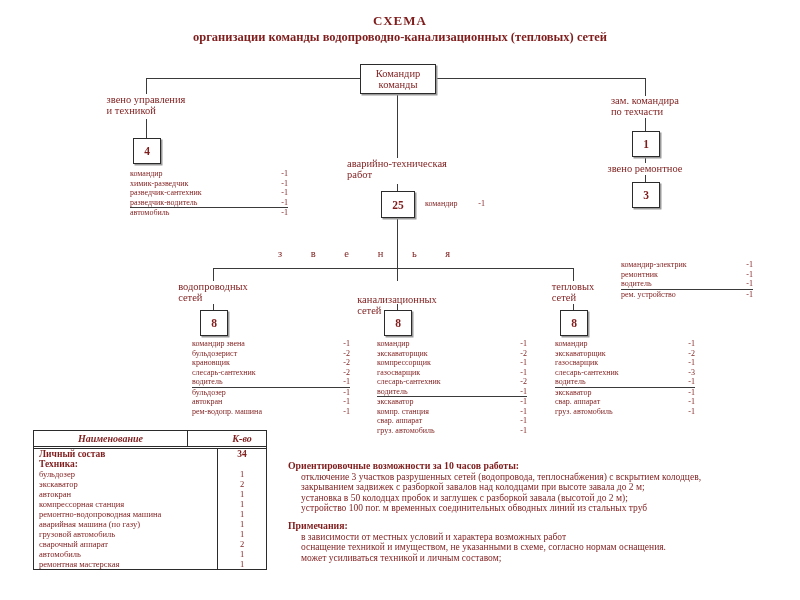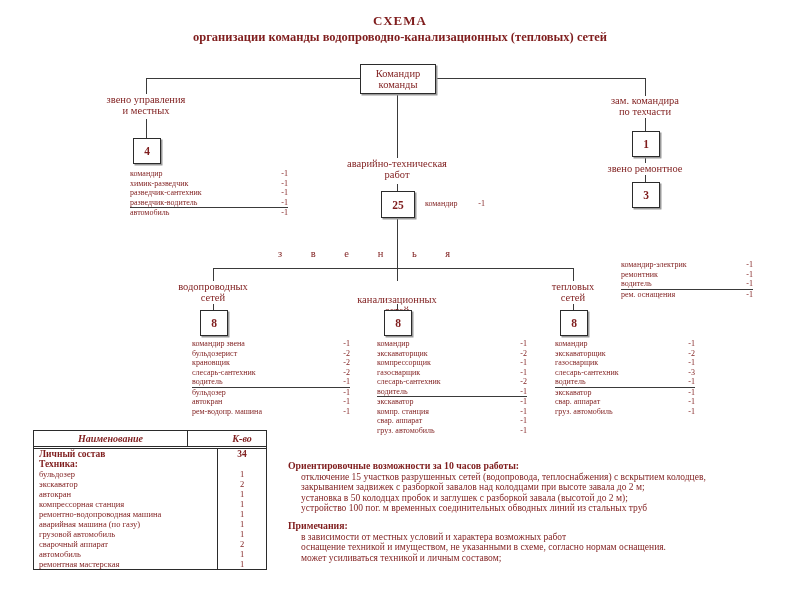--- a/index.html
+++ b/index.html
@@ -2,21 +2,21 @@
 <html><head>
 <meta charset="utf-8">
 <style>
   html,body{margin:0;padding:0;background:#e8e8e8;}
   .page{position:relative;width:800px;height:600px;background:#ffffff;overflow:hidden;
         font-family:Liberation Serif, serif;color:#7f1d1d;padding-left:28px;}
   svg.wires{position:absolute;left:0;top:0;z-index:1;}
   .titlebox{position:absolute;top:13px;left:0;width:800px;text-align:center;z-index:2;}
   .t1{font-size:13px;font-weight:bold;letter-spacing:1px;}
   .t2{font-size:12.5px;font-weight:bold;margin-top:1px;}
-  .nlabel{position:absolute;transform:translateX(-50%);text-align:center;
+  .nlabel{position:absolute;transform:translateX(-50%);text-align:left;
           font-size:10.5px;line-height:11px;white-space:nowrap;z-index:2;}
   .cbox{position:absolute;background:#fff;border:1px solid #2b2b2b;
         box-shadow:1.5px 1.5px 0 #9a9a9a;display:flex;align-items:center;justify-content:center;
         font-weight:bold;font-size:11.5px;z-index:2;}
   .cmdbox{position:absolute;left:360px;top:64px;width:74px;height:28px;background:#fff;
         border:1px solid #2b2b2b;box-shadow:1.5px 1.5px 0 #9a9a9a;display:flex;flex-direction:column;
         align-items:center;justify-content:center;font-size:10.5px;line-height:11.5px;z-index:2;text-align:center;}
   .list{position:absolute;font-size:8px;line-height:9.5px;z-index:2;}
   .lrow{display:flex;justify-content:space-between;white-space:nowrap;}
   .lrow.sep{border-bottom:1px solid #3a3a3a;}
@@ -70,21 +70,21 @@
     <div class="t2">организации команды водопроводно-канализационных (тепловых) сетей</div>
   </div>
 
   <div class="cmdbox">
     <div>Командир</div>
     <div>команды</div>
   </div>
 
   <div class="nlabel" style="left:146px;top:94px;">
     <div>звено управления</div>
-    <div>и местных</div>
+    <div>и техникой</div>
   </div>
   <div class="cbox" style="left:133px;top:138px;width:26px;height:24px;">
     <span>4</span>
   </div>
   <div class="list" style="left:130px;top:169px;width:158px;">
 
       <div class="lrow">
         <span>командир</span>
         <span>-1</span>
       </div>
@@ -135,21 +135,21 @@
         <span>ремонтник</span>
         <span>-1</span>
       </div>
 
       <div class="lrow sep">
         <span>водитель</span>
         <span>-1</span>
       </div>
 
       <div class="lrow">
-        <span>рем. оснащения</span>
+        <span>рем. устройство</span>
         <span>-1</span>
       </div>
     </div>
 
   <div class="nlabel" style="left:397px;top:158px;">
     <div>аварийно-техническая</div>
     <div>работ</div>
   </div>
   <div class="cbox" style="left:381px;top:191px;width:32px;height:25px;">
     <span>25</span>
@@ -387,21 +387,21 @@
           <div class="tname">ремонтная мастерская</div>
           <div class="tcount">1</div>
         </div>
       </div>
   </div>
 
   <div class="textblk caps">
     <div class="head">Ориентировочные возможности за 10 часов работы:</div>
     <div>
 
-        <div class="bline bold">отключение 15 участков разрушенных сетей (водопровода, теплоснабжения) с вскрытием колодцев,</div>
+        <div class="bline bold">отключение 3 участков разрушенных сетей (водопровода, теплоснабжения) с вскрытием колодцев,</div>
 
         <div class="bline bold">закрыванием задвижек с разборкой завалов над колодцами при высоте завала до 2 м;</div>
 
         <div class="bline bold">установка в 50 колодцах пробок и заглушек с разборкой завала (высотой до 2 м);</div>
 
         <div class="bline bold">устройство 100 пог. м  временных соединительных обводных линий из стальных труб</div>
       </div>
   </div>
 
   <div class="textblk notes">

